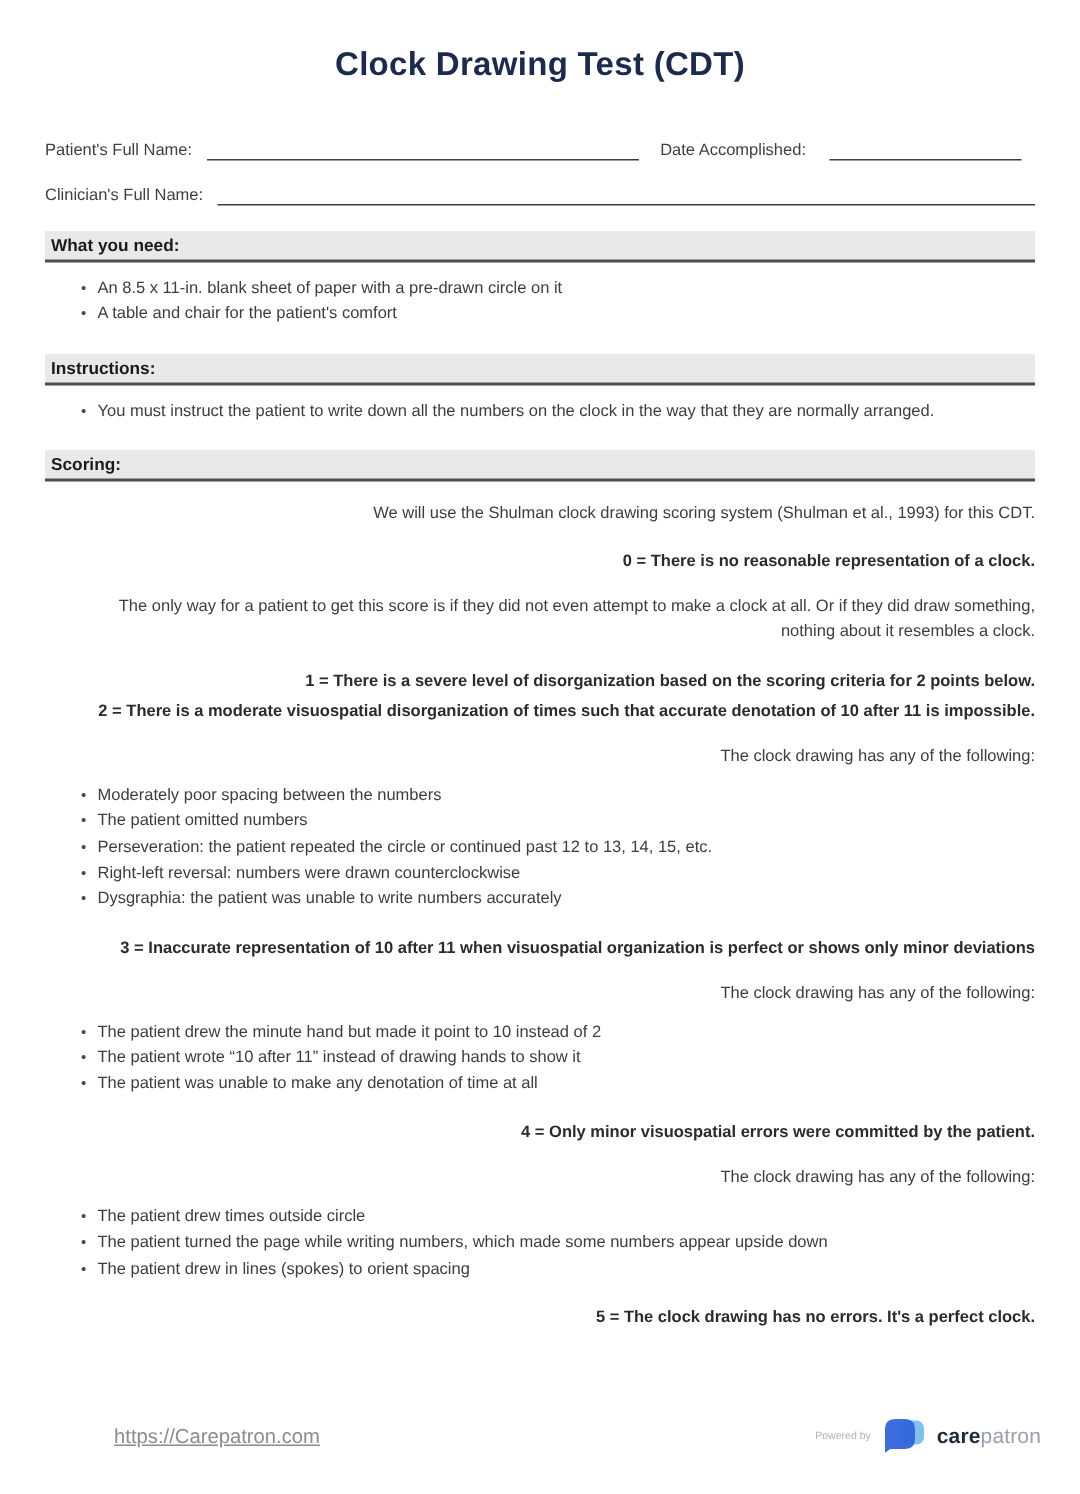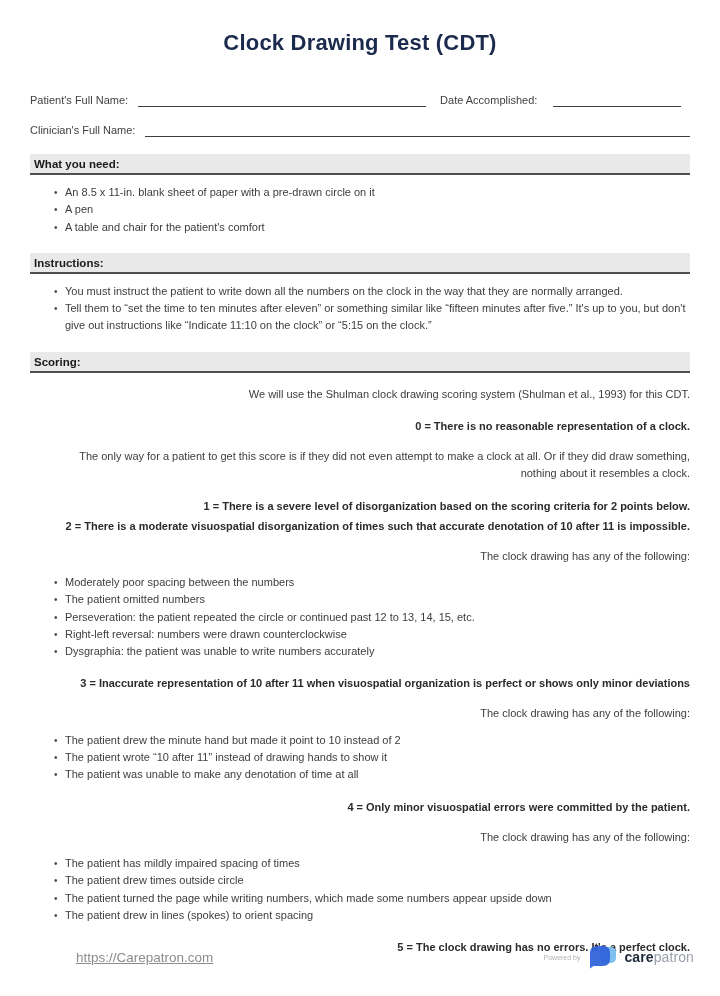--- a/index.html
+++ b/index.html
@@ -76,28 +76,26 @@
       </div>
       <div class="form-row">
         <span class="form-label">Clinician's Full Name:</span>
         <span class="fill-line line-flex"></span>
       </div>
     </div>
 
     <div class="section-header">What you need:</div>
     <ul class="bullet-list">
       <li>An 8.5 x 11-in. blank sheet of paper with a pre-drawn circle on it</li>
-      <li>A pen</li>
       <li>A table and chair for the patient's comfort</li>
     </ul>
 
     <div class="section-header">Instructions:</div>
     <ul class="bullet-list">
       <li>You must instruct the patient to write down all the numbers on the clock in the way that they are normally arranged.</li>
-      <li>Tell them to “set the time to ten minutes after eleven” or something similar like “fifteen minutes after five.” It's up to you, but don't give out instructions like “Indicate 11:10 on the clock” or “5:15 on the clock.”</li>
     </ul>
 
     <div class="section-header">Scoring:</div>
 
     <div class="indent">
       <p class="body-text mt-md">We will use the Shulman clock drawing scoring system (Shulman et al., 1993) for this CDT.</p>
 
       <p class="score-line mt-lg">0 = There is no reasonable representation of a clock.</p>
       <p class="body-text mt-md">The only way for a patient to get this score is if they did not even attempt to make a clock at all. Or if they did draw something, nothing about it resembles a clock.</p>
 
@@ -122,21 +120,20 @@
       <li>The patient drew the minute hand but made it point to 10 instead of 2</li>
       <li>The patient wrote “10 after 11” instead of drawing hands to show it</li>
       <li>The patient was unable to make any denotation of time at all</li>
     </ul>
 
     <div class="indent">
       <p class="score-line mt-lg">4 = Only minor visuospatial errors were committed by the patient.</p>
       <p class="body-text mt-md">The clock drawing has any of the following:</p>
     </div>
     <ul class="bullet-list">
-      <li>The patient has mildly impaired spacing of times</li>
       <li>The patient drew times outside circle</li>
       <li>The patient turned the page while writing numbers, which made some numbers appear upside down</li>
       <li>The patient drew in lines (spokes) to orient spacing</li>
     </ul>
 
     <div class="indent">
       <p class="score-line mt-lg">5 = The clock drawing has no errors. It's a perfect clock.</p>
     </div>
 
   </div>

